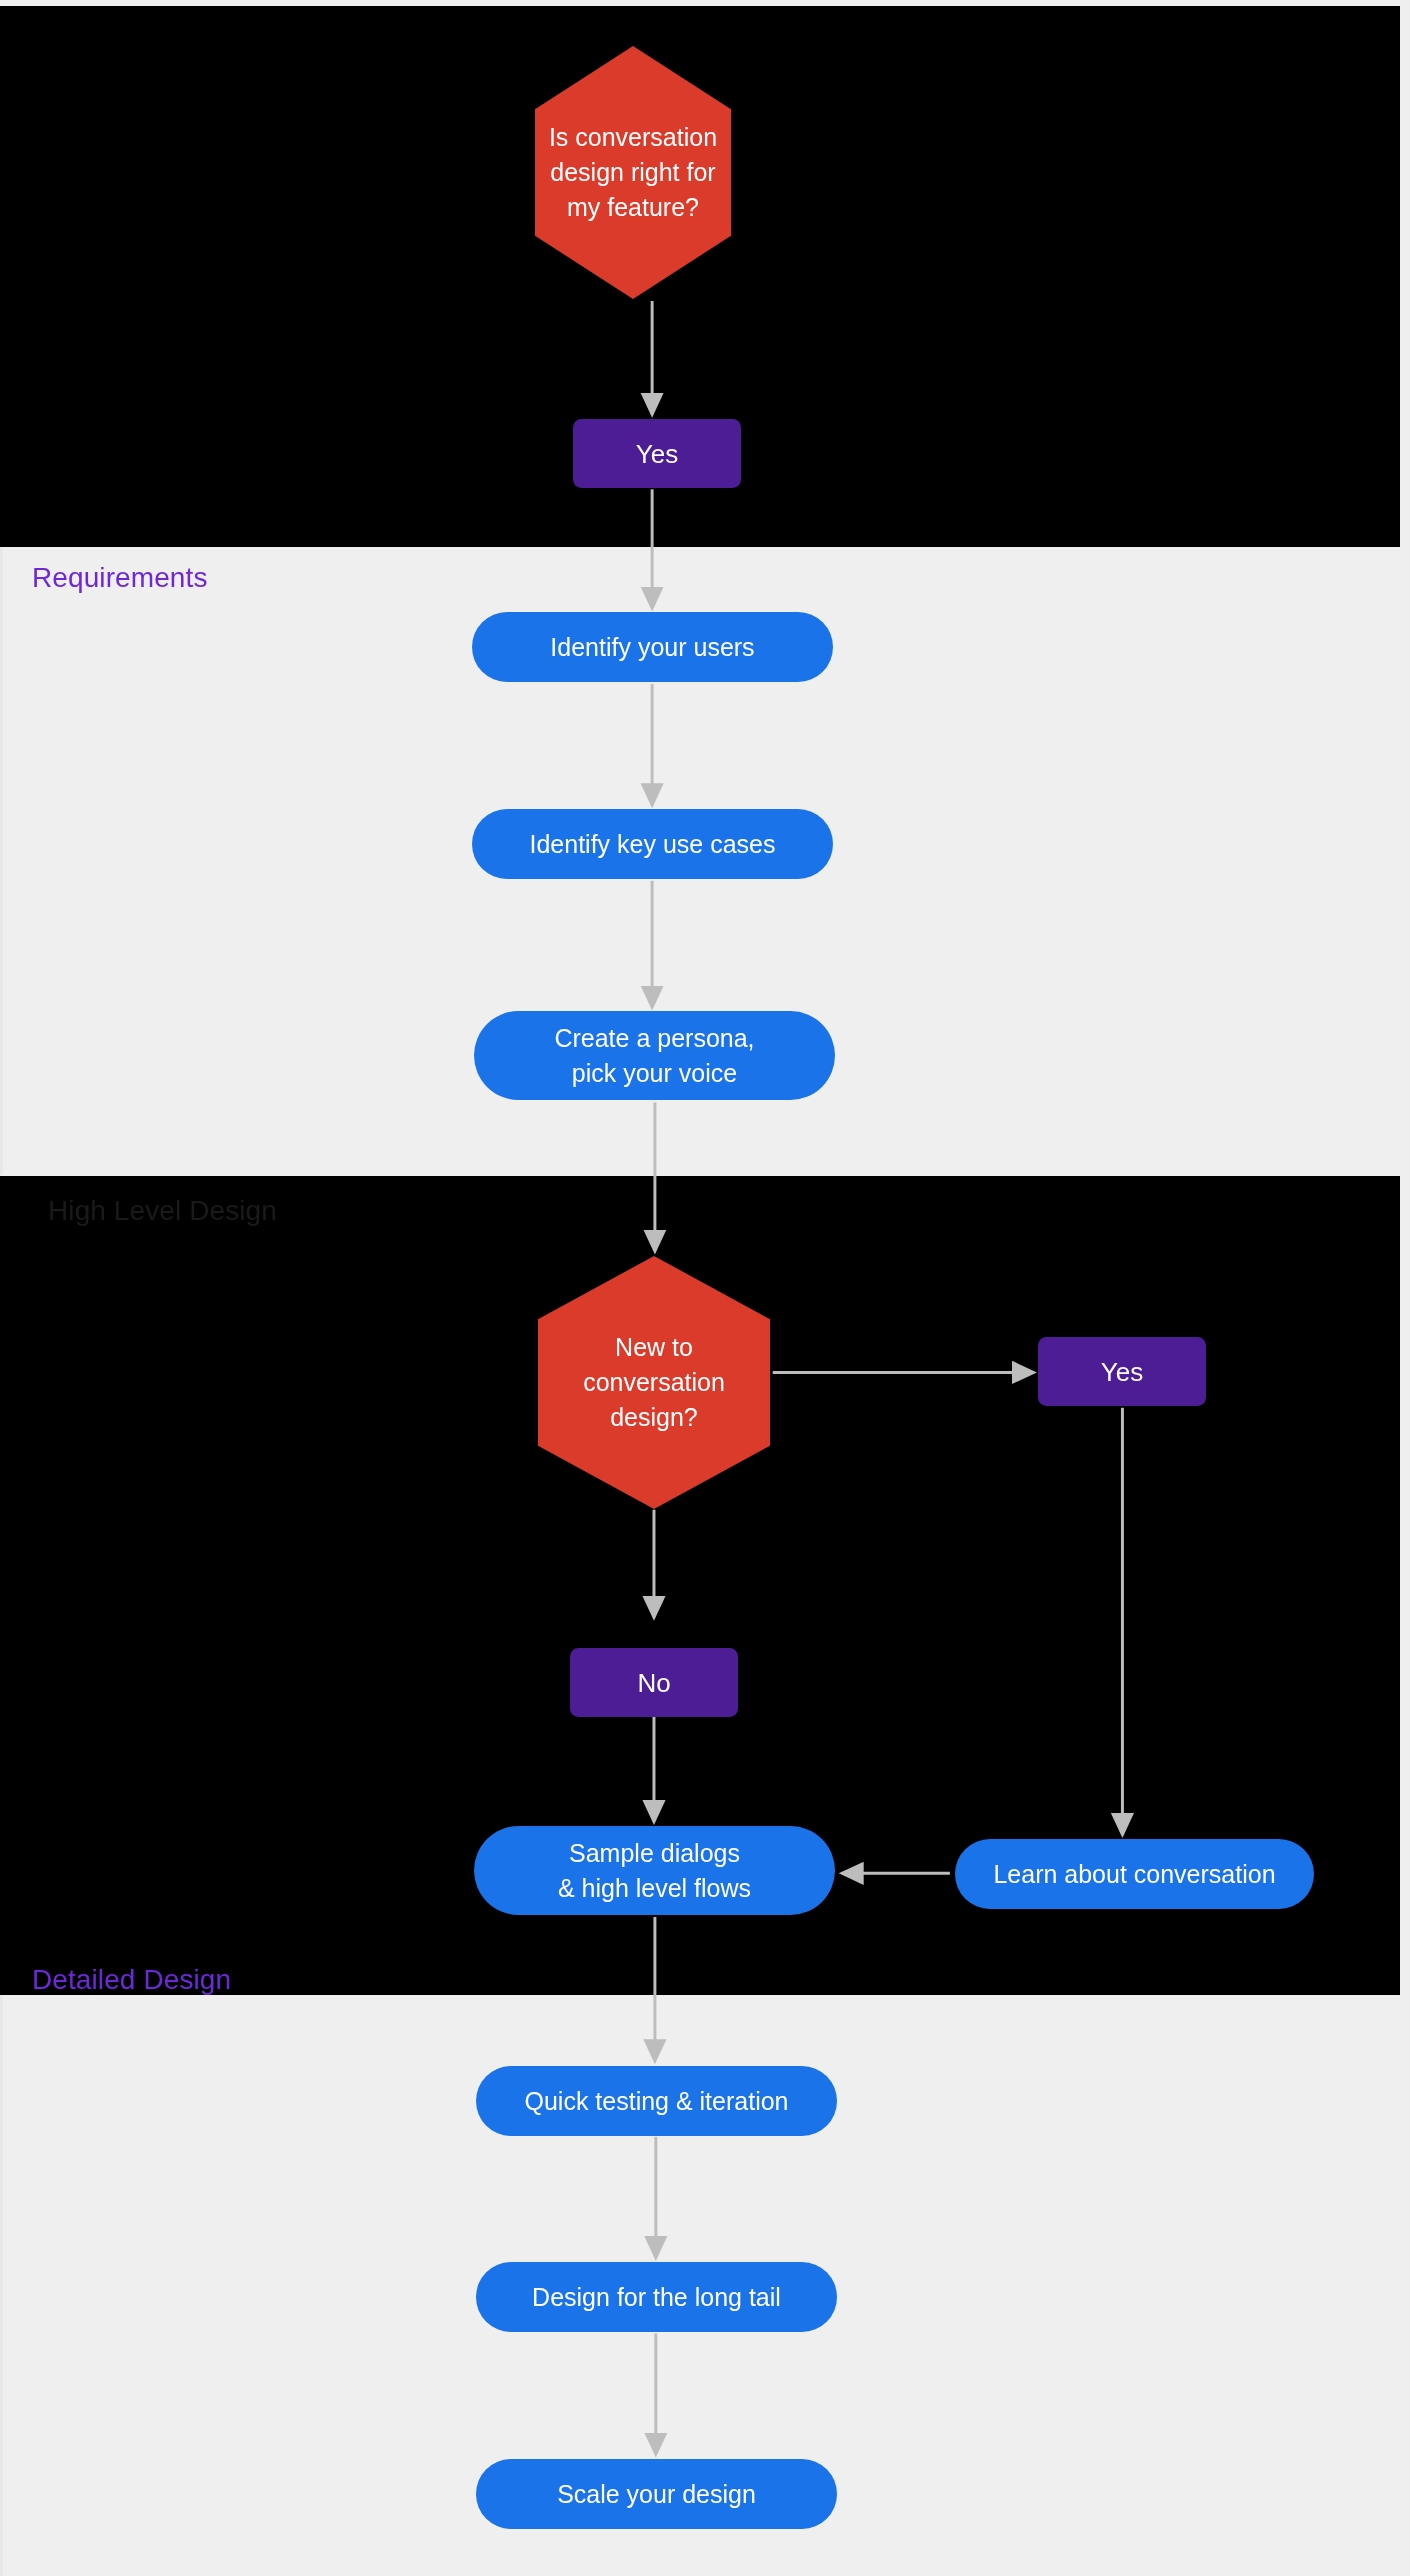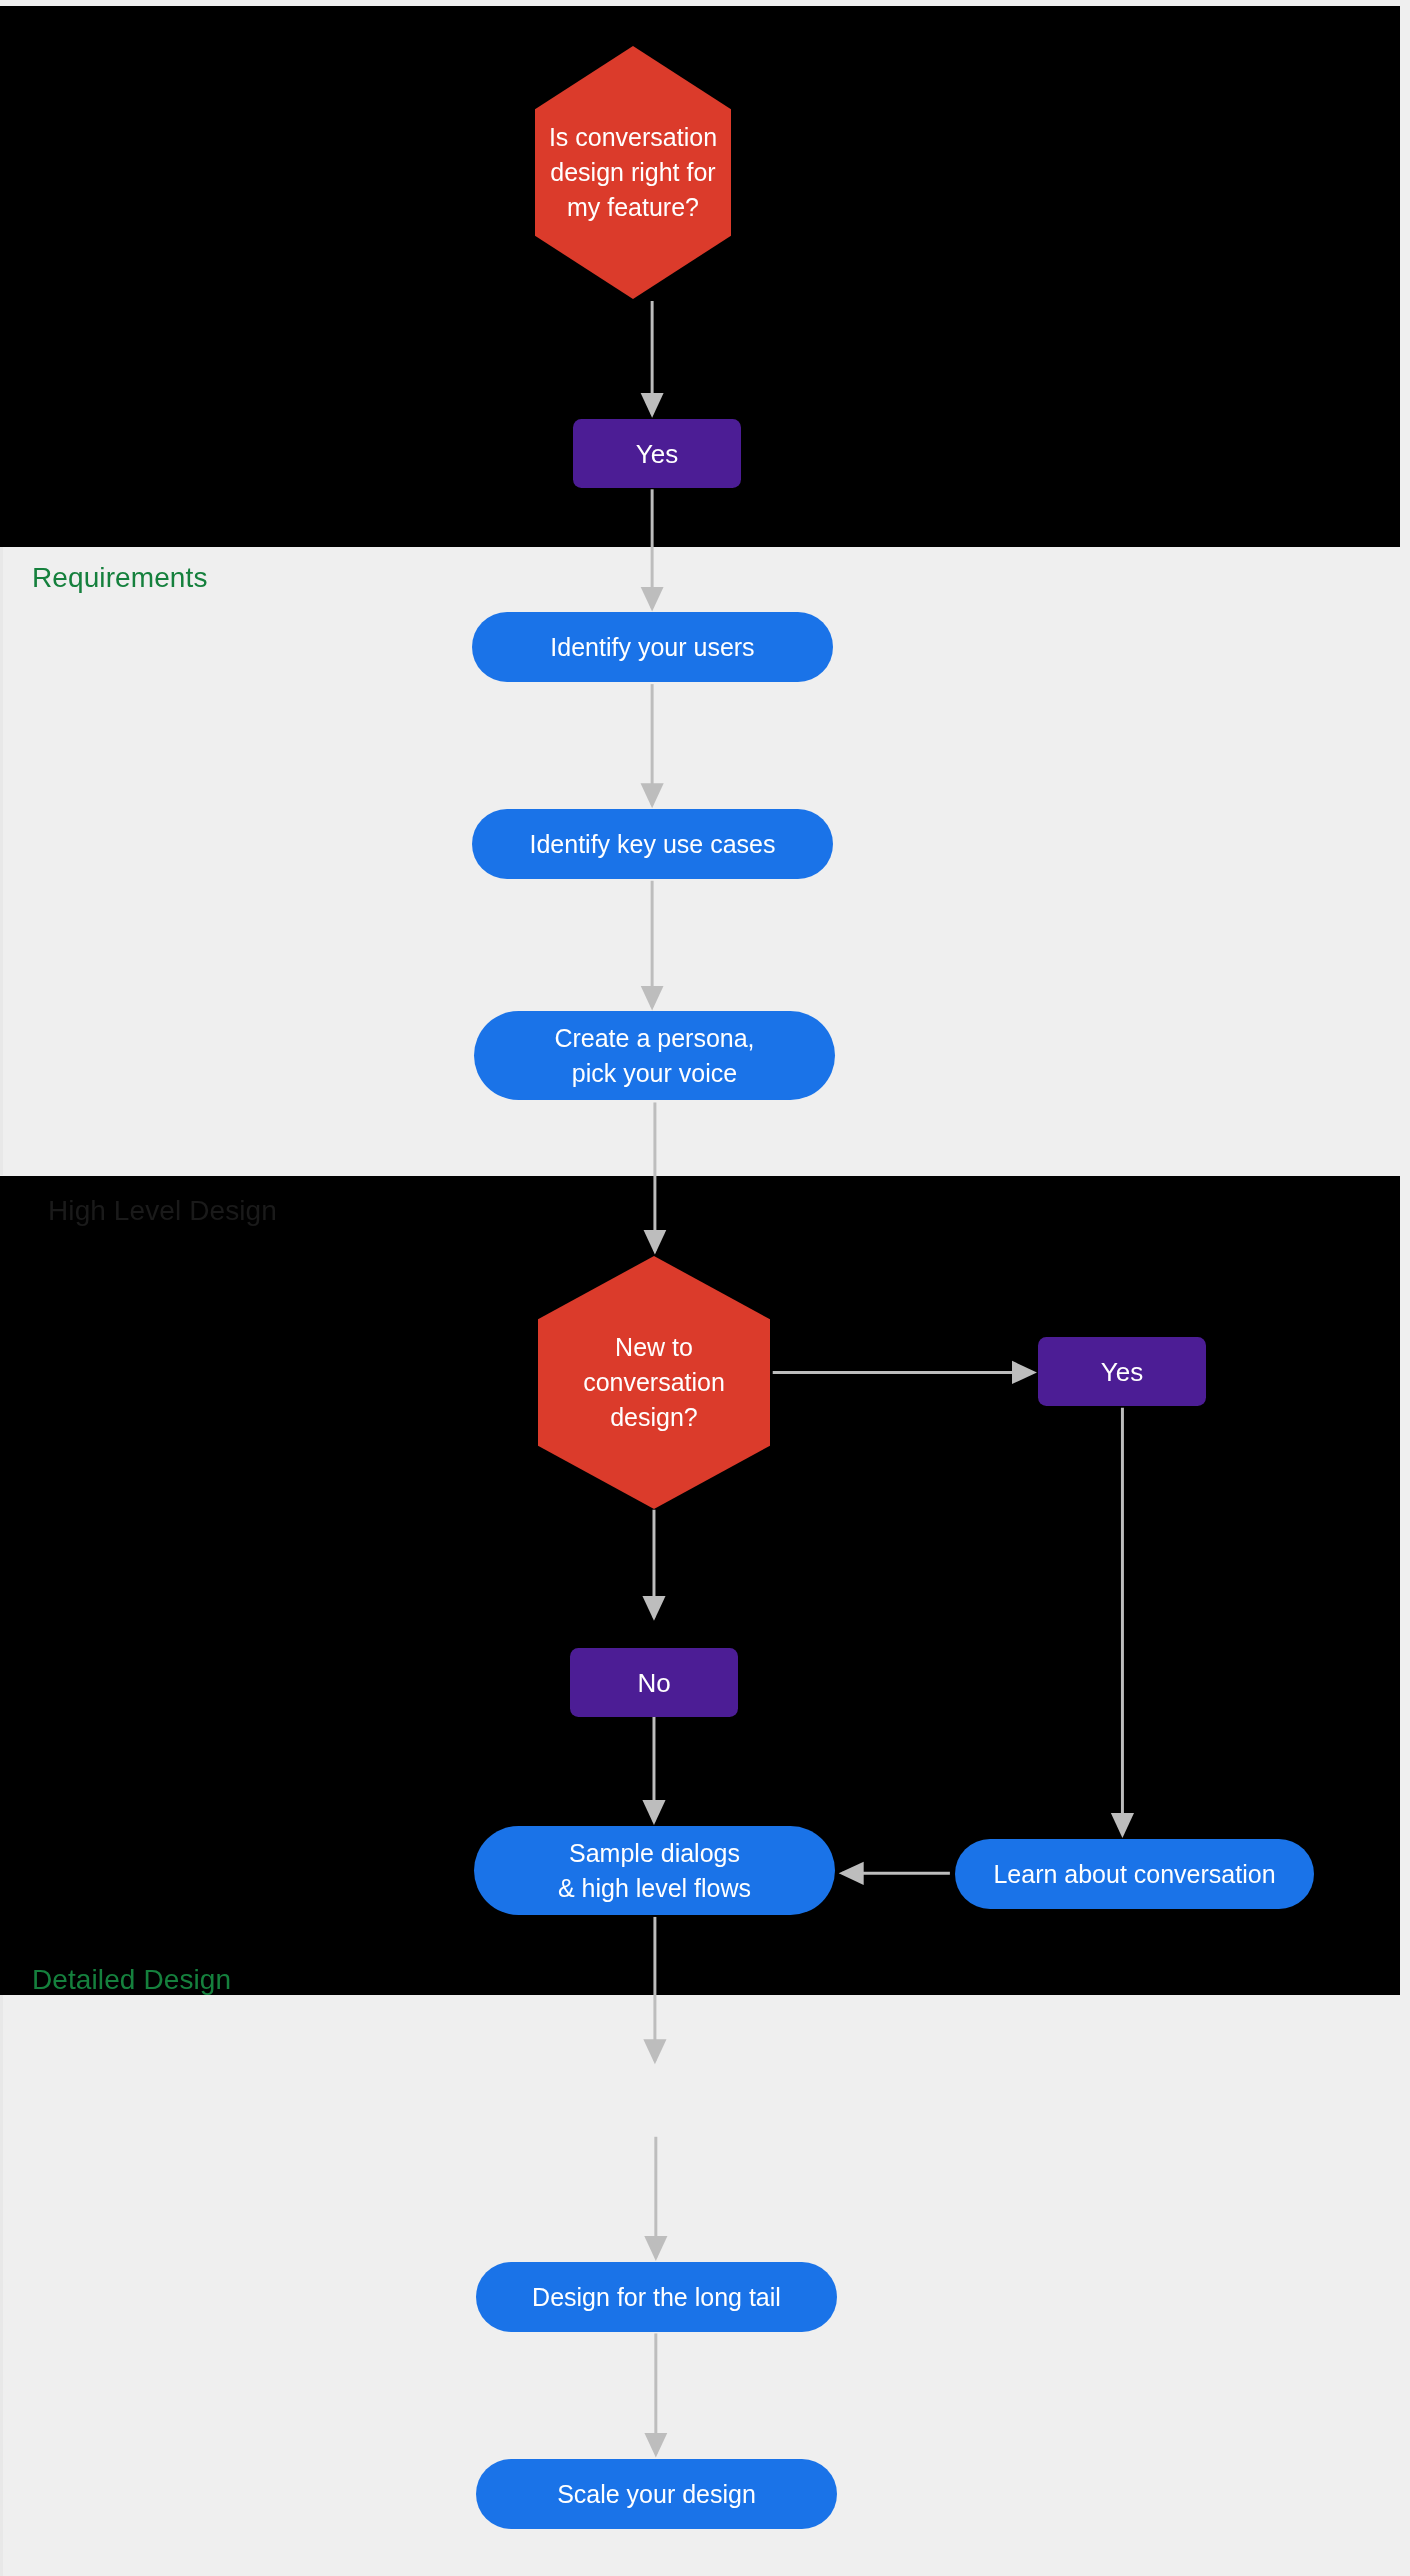--- a/index.html
+++ b/index.html
@@ -47,21 +47,21 @@
     width: 2.8px;
     background: #e8e8e8;
   }
 
   
   .section-label {
     position: absolute;
     font-size: 28px;
     line-height: 33px;
     letter-spacing: 0.1px;
-    color: #15803d;
+    color: #6d28d9;
     white-space: nowrap;
   }
   #label-requirements   { left: 32px; top: 561px; }
   #label-hld            { left: 32px; top: 1194px; color: #1a1a1a; margin-left: 16px; }
   #label-detailed       { left: 32px; top: 1963px; }
 
   
   #connectors {
     position: absolute;
     left: 0; top: 0;
@@ -199,19 +199,20 @@
 
   <div class="node green" id="node-yes-2">Yes</div>
 
   <div class="node green" id="node-no">No</div>
 
   <div class="node pill" id="node-learn">Learn about conversation</div>
 
   <div class="node pill" id="node-samples">Sample dialogs
 &amp; high level flows</div>
 
+  <div class="node pill" id="node-quick">Quick testing &amp; iteration</div>
 
   <div class="node pill" id="node-longtail">Design for the long tail</div>
 
   <div class="node pill" id="node-scale">Scale your design</div>
 
 </div>
 
 
 </body></html>

